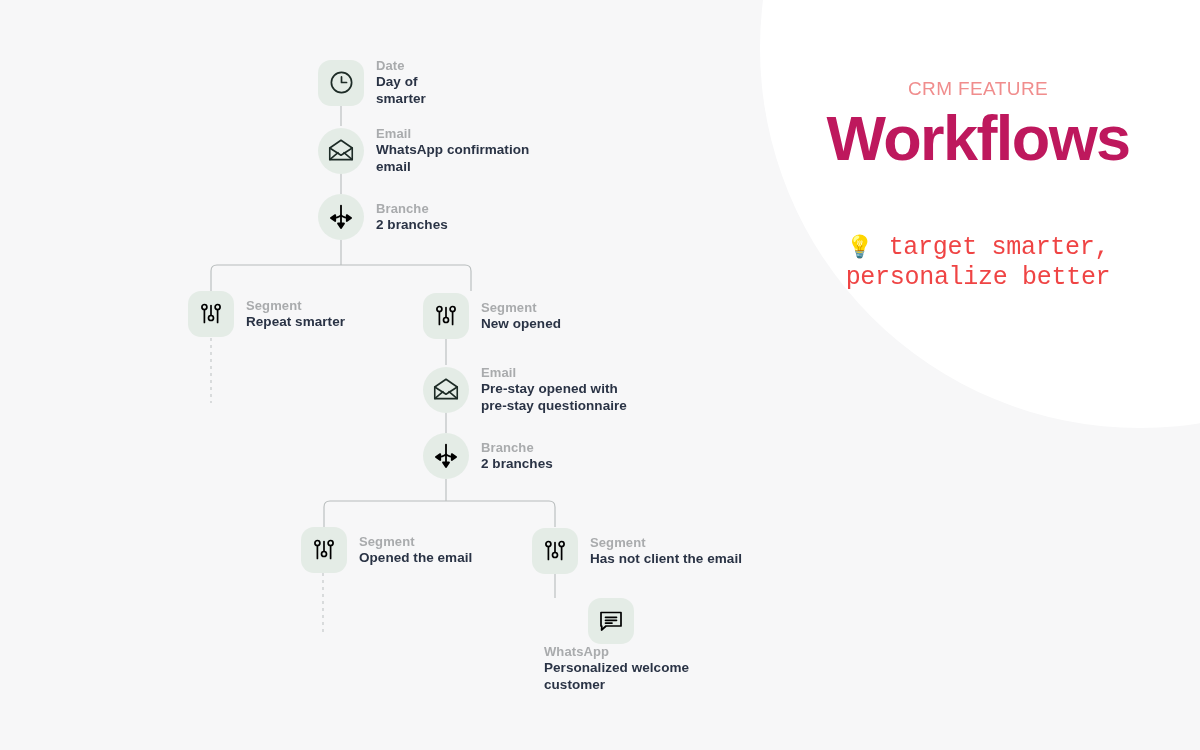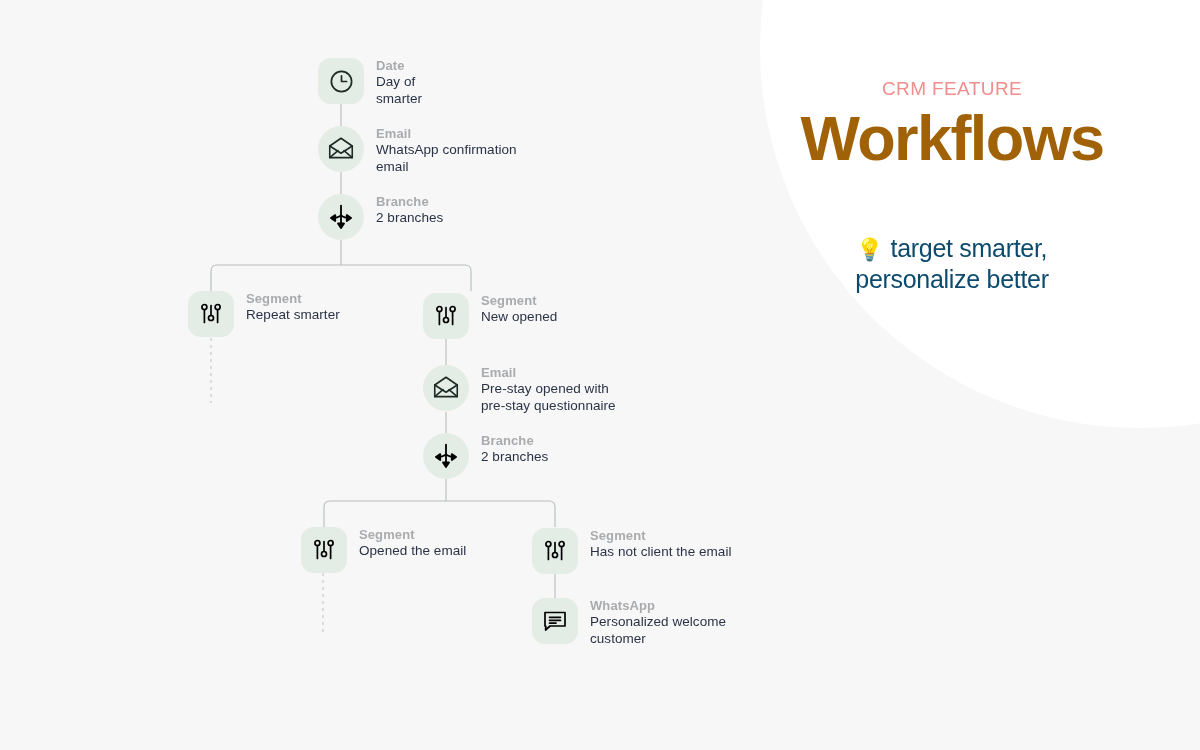--- a/index.html
+++ b/index.html
@@ -20,70 +20,71 @@
     top: -332px;
     width: 760px;
     height: 760px;
     border-radius: 50%;
     background: #ffffff;
   }
 
   
   #hero-panel {
     position: absolute;
-    left: 752px;
+    left: 778px;
     top: 78px;
     width: 400px;
     text-align: center;
     z-index: 5;
   }
   #hero-eyebrow {
     color: #f08d8d;
     font-size: 19px;
     font-weight: 400;
     letter-spacing: 0.4px;
     line-height: 1.2;
     margin: 0 0 4px 0;
   }
   #hero-title {
-    color: #a16207;
+    color: #be185d;
     font-size: 63px;
     font-weight: bold;
     letter-spacing: -1.6px;
     line-height: 1.05;
     margin: 0;
   }
   #hero-tagline {
     margin: 62px 0 0 0;
-    color: #0c4a6e;
+    color: #ef4444;
     font-size: 25px;
     font-weight: 400;
     line-height: 1.22;
     letter-spacing: -0.3px;
+    font-family: Liberation Mono, monospace;
   }
   #hero-tagline .bulb { font-size: 22px; }
 
   
   #flow-canvas {
     position: absolute;
     left: 0; top: 0;
     width: 800px; height: 750px;
     z-index: 4;
   }
   #flow-lines {
     position: absolute;
     left: 0; top: 0;
     width: 800px; height: 750px;
   }
 
   
   .flow-node {
     position: absolute;
     display: flex;
-    align-items: flex-start;
+    align-items: center;
   }
   .node-badge {
     width: 46px; height: 46px;
     background: #e4ece6;
     flex: 0 0 46px;
     display: flex;
     align-items: center;
     justify-content: center;
   }
   .node-badge.square { border-radius: 13px; }
@@ -97,21 +98,21 @@
   .node-kind {
     color: #a9abad;
     font-size: 13px;
     font-weight: bold;
     line-height: 15px;
     letter-spacing: 0.1px;
   }
   .node-title {
     color: #2a3345;
     font-size: 13.5px;
-    font-weight: normal;
+    font-weight: bold;
     line-height: 17px;
     letter-spacing: 0.05px;
   }
 </style>
 </head>
 <body>
 
 <div id="hero-circle"></div>
 
 <div id="flow-canvas">
@@ -298,21 +299,21 @@
           <path d="M20.6 9.8 L20.6 22.5"></path>
         </svg>
       </span>
     </div>
     <div class="node-text">
       <div class="node-kind">Segment</div>
       <div class="node-title">Has not client the email</div>
     </div>
   </div>
 
-  <div class="flow-node" style="left:532px; top:598px;">
+  <div class="flow-node" style="left:532px; top:598px;flex-direction:column;">
     <div class="node-badge square">
       <span>
         <svg width="28" height="28" viewBox="0 0 28 28" fill="none" stroke="#000000" stroke-width="1.7" stroke-linecap="round" stroke-linejoin="round">
           <path d="M4 5.5 L24 5.5 L24 19 L9 19 L4.6 23 L4.8 19 L4 19 Z"></path>
           <path d="M8.5 10.3 L19.5 10.3"></path>
           <path d="M8.5 13.3 L19.5 13.3"></path>
           <path d="M8.5 16.1 L15 16.1"></path>
         </svg>
       </span>
     </div>

